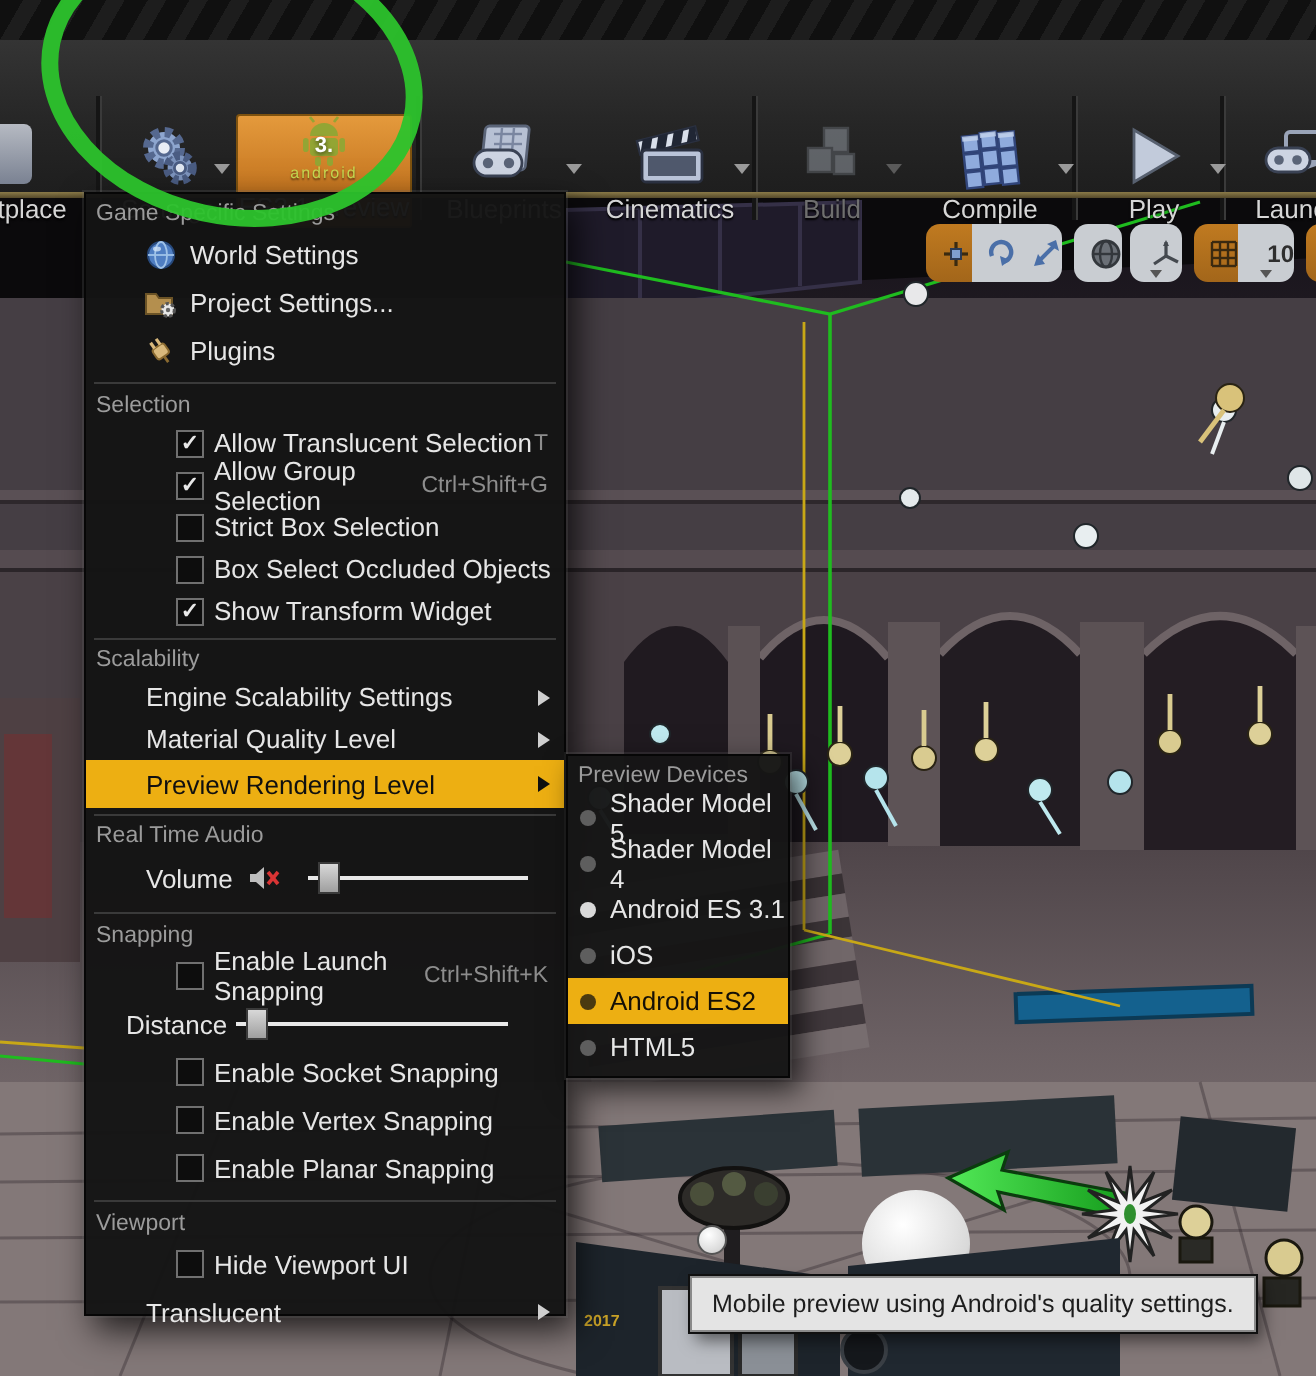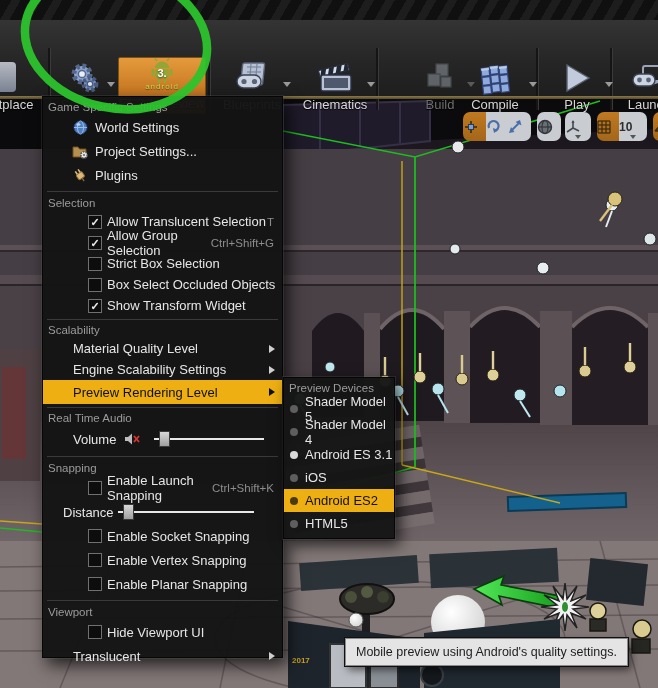--- a/index.html
+++ b/index.html
@@ -27,21 +27,21 @@
     border:1px solid #7e520f;border-radius:2px;top:37px;height:57px;}
   .tb-btn.orange .tb-label{color:#fff;}
   .orange-inner{position:relative;display:flex;flex-direction:column;align-items:center;height:40px;justify-content:flex-start;}
   .badge3{position:absolute;top:9px;left:50%;transform:translateX(-50%);font-size:11px;font-weight:bold;color:#fff;text-shadow:0 1px 2px #0009;}
   .brandtxt{position:absolute;top:24px;left:50%;transform:translateX(-50%);font-size:8px;letter-spacing:1px;color:#c7da52;text-shadow:0 1px 1px #0008;font-weight:normal;}
   .mp-chip{position:absolute;left:0;top:42px;width:16px;height:30px;background:linear-gradient(#cfd4de,#8a93a6);border-radius:0 4px 4px 0;opacity:.85;}
   
   .viewport{position:absolute;left:0;top:99px;width:658px;height:589px;}
   
   .vp-tools{position:absolute;left:463px;top:13px;height:29px;display:flex;align-items:center;z-index:3;}
-  .vpt{height:29px;display:flex;align-items:center;justify-content:flex-start;background:#c9cdd2;position:relative;}
+  .vpt{height:29px;display:flex;align-items:center;justify-content:flex-end;background:#c9cdd2;position:relative;}
   .vpt.orange{background:linear-gradient(#c07a20,#a3661a);}
   .vpt.rl{border-radius:7px 0 0 7px;}
   .vpt.rr{border-radius:0 7px 7px 0;}
   .vpt.ra{border-radius:7px;}
   .vpt .num{font-size:12px;font-weight:bold;color:#2e2e2e;}
   .vpt .undercaret{position:absolute;bottom:2px;left:50%;transform:translateX(-50%);width:0;height:0;
      border-left:3px solid transparent;border-right:3px solid transparent;border-top:4px solid #555;}
   .vpt-gap{width:6px;}
   
   .menu{position:absolute;left:42px;top:96px;width:241px;height:562px;box-sizing:border-box;
@@ -418,21 +418,21 @@
               </g>
           </g>
           <rect x="6" y="14" width="30" height="16" rx="2" fill="#b9c3d8" stroke="#2a3040" stroke-width="1.4"></rect>
           <rect x="9" y="17" width="24" height="10" fill="#4f586c"></rect>
         </svg>
       </div>
       <div class="tb-caret"></div>
       <div class="tb-label">Cinematics</div>
     </div>
 
-    <div class="tb-btn dim" style="left:404px;width:72px;">
+    <div class="tb-btn dim" style="left:380px;width:72px;">
       <div class="tb-icon">
         <svg width="32" height="32" viewBox="0 0 32 32" opacity="0.45">
           <g fill="#aab2bc" stroke="#6a7077" stroke-width="1.2">
             <rect x="12" y="2" width="12" height="12"></rect>
               <rect x="4" y="12" width="12" height="12"></rect>
               <rect x="17" y="15" width="10" height="10"></rect>
           </g>
         </svg>
       </div>
       <div class="tb-caret"></div>
@@ -552,25 +552,25 @@
     </div>
     <div class="m-item check-item r21">
       <span class="checkbox checked"></span>
       <span class="mi-label">Show Transform Widget</span>
     </div>
 
     <div class="m-sep s6"></div>
     <div class="m-sec-header">Scalability</div>
 
     <div class="m-item arrow-item r21">
+      <span class="mi-label">Engine Scalability Settings</span>
+      <span class="sub-arrow"></span>
+    </div>
+    <div class="m-item arrow-item r21">
       <span class="mi-label">Material Quality Level</span>
-      <span class="sub-arrow"></span>
-    </div>
-    <div class="m-item arrow-item r21">
-      <span class="mi-label">Engine Scalability Settings</span>
       <span class="sub-arrow"></span>
     </div>
     <div class="m-item arrow-item r22 highlight">
       <span class="mi-label">Preview Rendering Level</span>
       <span class="sub-arrow"></span>
     </div>
 
     <div class="m-sep s6"></div>
     <div class="m-sec-header">Real Time Audio</div>
 

